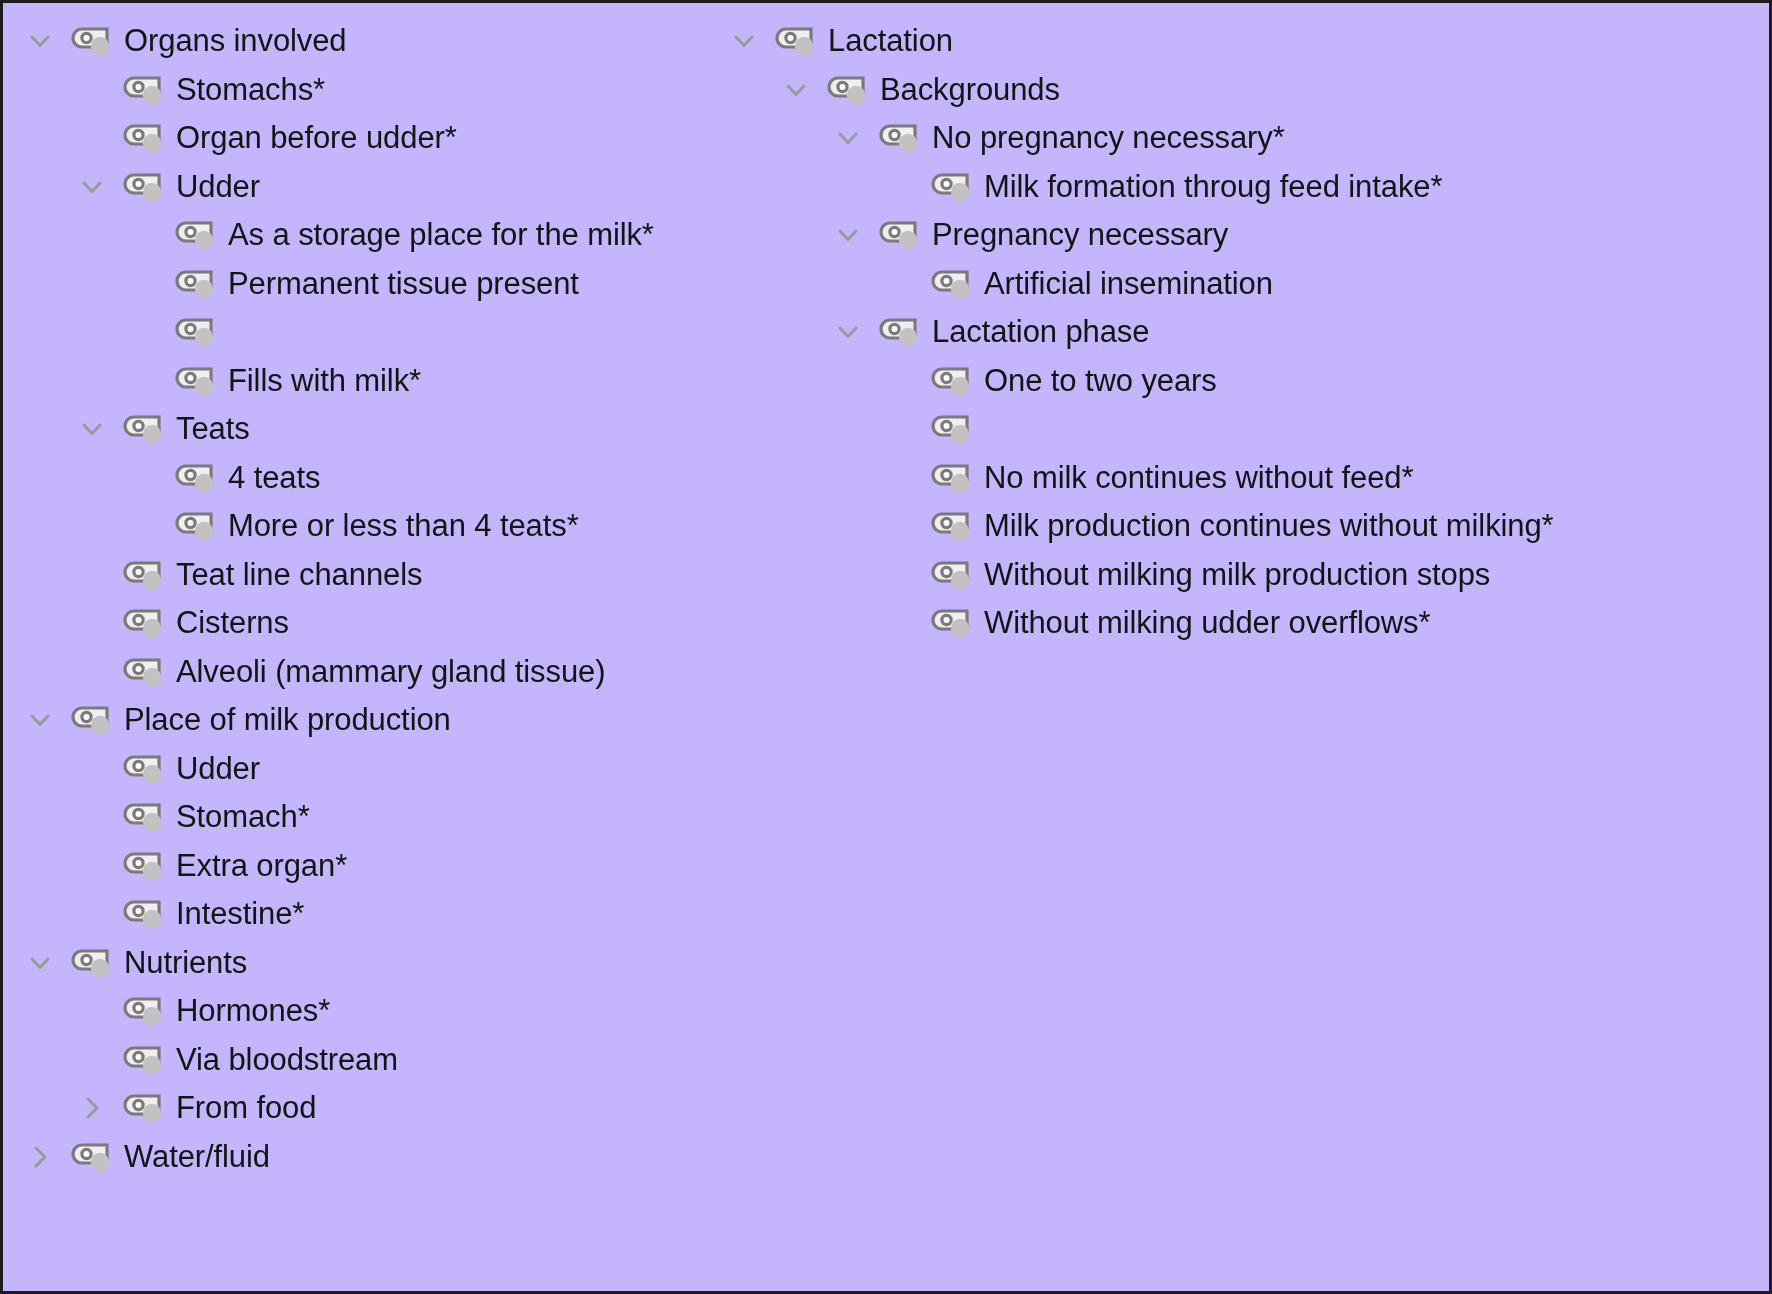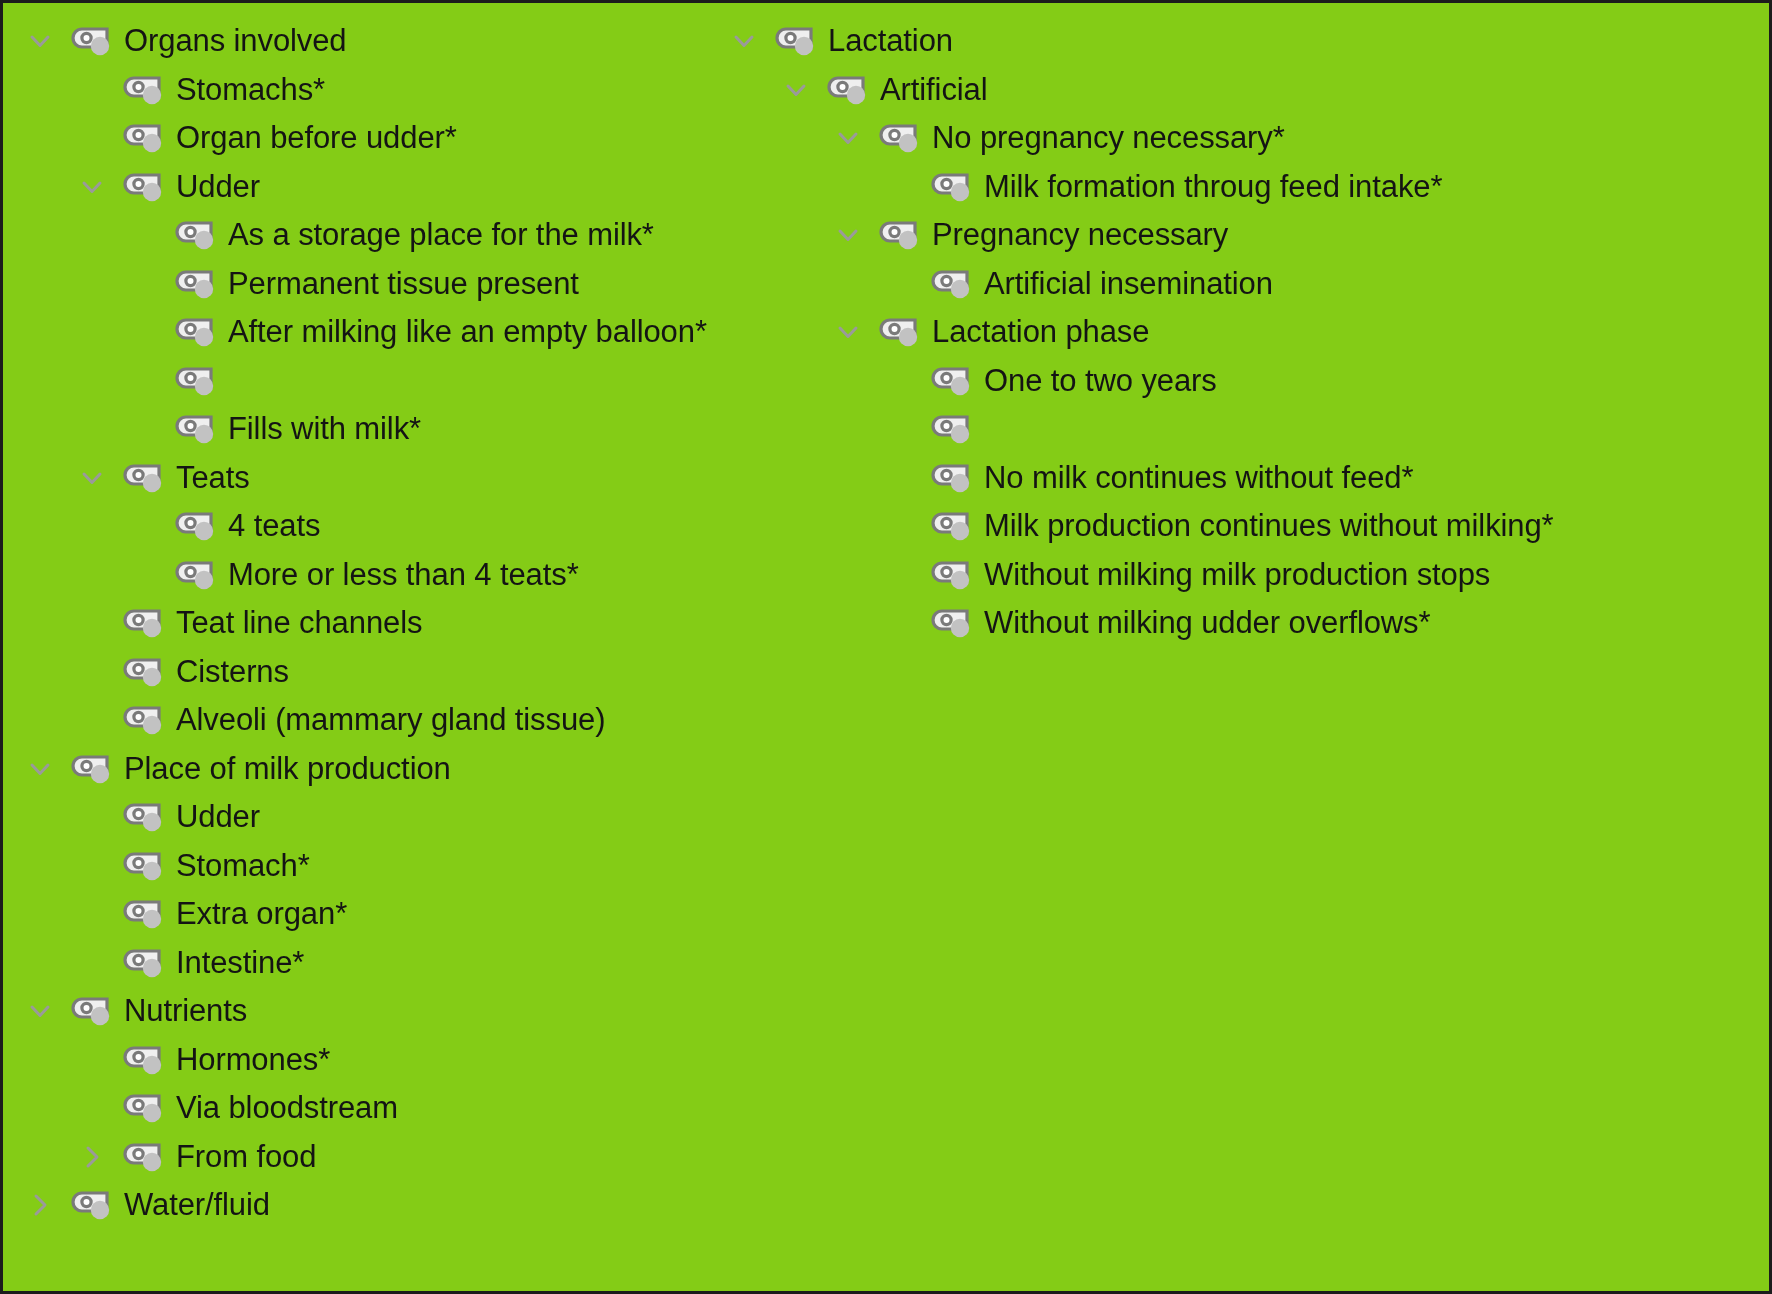--- a/index.html
+++ b/index.html
@@ -4,21 +4,21 @@
 <style>
   html,body{margin:0;padding:0;background:#fff;}
   body{
     font-family:"Liberation Sans", sans-serif;
     -webkit-font-smoothing:antialiased;
   }
   #canvas{
     position:relative;
     width:1772px;
     height:1294px;
-    background:#84cc16;
+    background:#c4b5fd;
     border:3px solid #1c1c1c;
     box-sizing:border-box;
     overflow:hidden;
   }
   .column{
     position:absolute;
     top:14px;
   }
   #col-left{ left:14px;  width:820px; }
   #col-right{ left:718px; width:1030px; }
@@ -144,30 +144,20 @@
         <span class="label">Permanent tissue  present</span>
       </div>
       <div class="node lvl2">
         <span class="nicon">
           <svg width="46" height="34" viewBox="0 0 46 34" xmlns="http://www.w3.org/2000/svg">
             <path d="M13 5 H38 V23 H13 A9 9 0 0 1 13 5 Z" fill="#efefef" stroke="#7a7a7a" stroke-width="3.2" stroke-linejoin="miter"></path>
             <circle cx="17.5" cy="14" r="4.6" fill="#ffffff" stroke="#7a7a7a" stroke-width="3.2"></circle>
             <circle cx="31" cy="22" r="9.2" fill="#c2c2c2"></circle>
           </svg>
         </span>
-        <span class="label">After milking like an empty balloon*</span>
-      </div>
-      <div class="node lvl2">
-        <span class="nicon">
-          <svg width="46" height="34" viewBox="0 0 46 34" xmlns="http://www.w3.org/2000/svg">
-            <path d="M13 5 H38 V23 H13 A9 9 0 0 1 13 5 Z" fill="#efefef" stroke="#7a7a7a" stroke-width="3.2" stroke-linejoin="miter"></path>
-            <circle cx="17.5" cy="14" r="4.6" fill="#ffffff" stroke="#7a7a7a" stroke-width="3.2"></circle>
-            <circle cx="31" cy="22" r="9.2" fill="#c2c2c2"></circle>
-          </svg>
-        </span>
       </div>
       <div class="node lvl2">
         <span class="nicon">
           <svg width="46" height="34" viewBox="0 0 46 34" xmlns="http://www.w3.org/2000/svg">
             <path d="M13 5 H38 V23 H13 A9 9 0 0 1 13 5 Z" fill="#efefef" stroke="#7a7a7a" stroke-width="3.2" stroke-linejoin="miter"></path>
             <circle cx="17.5" cy="14" r="4.6" fill="#ffffff" stroke="#7a7a7a" stroke-width="3.2"></circle>
             <circle cx="31" cy="22" r="9.2" fill="#c2c2c2"></circle>
           </svg>
         </span>
         <span class="label">Fills with milk*</span>
@@ -380,21 +370,21 @@
             <path d="M7 11 L15 19.5 L23 11" fill="none" stroke="#9a9a9a" stroke-width="3" stroke-linecap="round" stroke-linejoin="round"></path>
           </svg>
         </span>
         <span class="nicon">
           <svg width="46" height="34" viewBox="0 0 46 34" xmlns="http://www.w3.org/2000/svg">
             <path d="M13 5 H38 V23 H13 A9 9 0 0 1 13 5 Z" fill="#efefef" stroke="#7a7a7a" stroke-width="3.2" stroke-linejoin="miter"></path>
             <circle cx="17.5" cy="14" r="4.6" fill="#ffffff" stroke="#7a7a7a" stroke-width="3.2"></circle>
             <circle cx="31" cy="22" r="9.2" fill="#c2c2c2"></circle>
           </svg>
         </span>
-        <span class="label">Artificial</span>
+        <span class="label">Backgrounds</span>
       </div>
       <div class="node lvl2">
         <span class="twisty">
           <svg width="30" height="30" viewBox="0 0 30 30" xmlns="http://www.w3.org/2000/svg">
             <path d="M7 11 L15 19.5 L23 11" fill="none" stroke="#9a9a9a" stroke-width="3" stroke-linecap="round" stroke-linejoin="round"></path>
           </svg>
         </span>
         <span class="nicon">
           <svg width="46" height="34" viewBox="0 0 46 34" xmlns="http://www.w3.org/2000/svg">
             <path d="M13 5 H38 V23 H13 A9 9 0 0 1 13 5 Z" fill="#efefef" stroke="#7a7a7a" stroke-width="3.2" stroke-linejoin="miter"></path>

